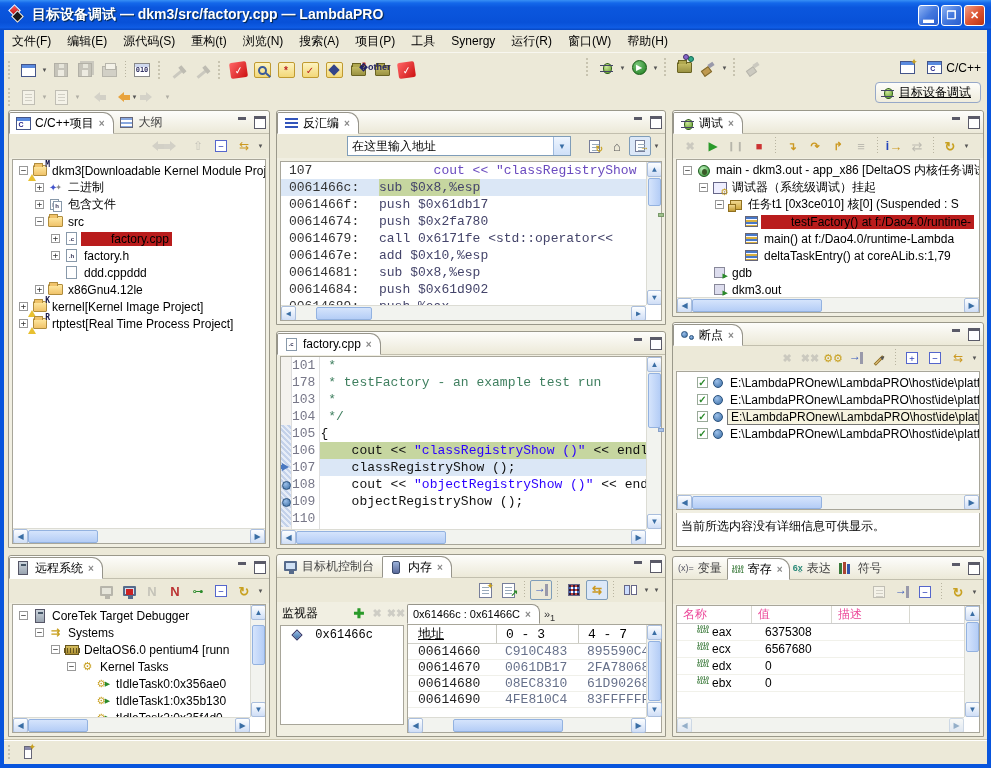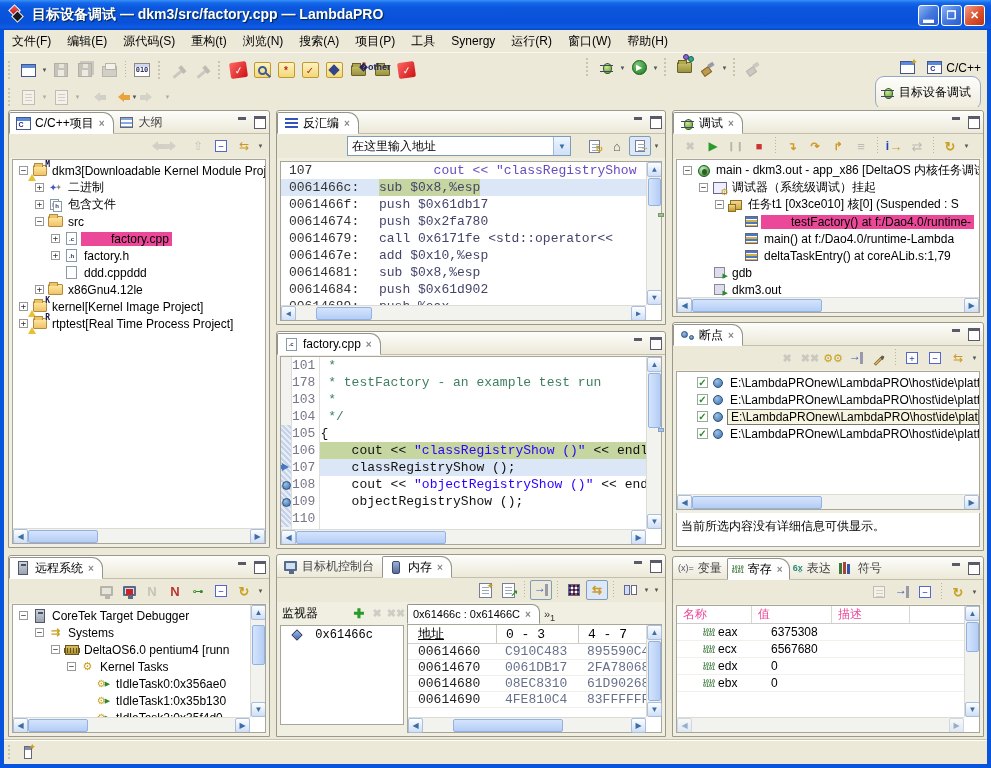--- a/index.html
+++ b/index.html
@@ -27,21 +27,21 @@
 .tb-row { position:absolute; left:0; width:100%; height:27px; display:flex; align-items:flex-end; }
 .tb-row1 { top:1px; } .tb-row2 { top:28px; }
 .tbsep { width:9px; height:22px; position:relative; }
 .tbsep:before { content:""; position:absolute; left:4px; top:2px; bottom:2px; width:1px;
   background:repeating-linear-gradient(180deg,#b8b4a0 0 1px,transparent 1px 3px); }
 .tbi { width:24px; height:22px; display:flex; align-items:center; justify-content:center; font-size:13px; position:relative; flex:none;}
 .dd { width:9px; height:22px; font-size:6px; color:#555; display:flex; align-items:center; justify-content:center; flex:none;}
 .gray { filter:grayscale(1) opacity(.4); }
 .persp { position:absolute; right:6px; top:2px; width:190px; height:50px; }
 .persp-row { display:flex; align-items:center; font-size:12px; height:25px; }
-.persp-btn { display:flex; align-items:center; border:1px solid #96a8c8; border-radius:9px; background:linear-gradient(180deg,#fdfdfa,#efecdc); padding:1px 9px 1px 5px; height:34px; }
+.persp-btn { display:flex; align-items:center; border:1px solid #96a8c8; border-radius:4px; background:linear-gradient(180deg,#fdfdfa,#efecdc); padding:1px 9px 1px 5px; height:21px;text-decoration:underline; }
 .main { position:absolute; left:4px; top:107px; width:983px; height:633px; background:#ece9d8; }
 .statusbar { position:absolute; left:4px; top:740px; width:983px; height:24px; background:#ece9d8; border-top:1px solid #fff; box-shadow:0 -1px 0 #c9c4ae; }
 
 
 .px { position:relative; display:inline-block; }
 .px-page { width:13px; height:15px; background:#fff; border:1px solid #777e9a; }
 .px-page:after { content:""; position:absolute; left:2px; top:3px; width:7px; height:7px;
   background:repeating-linear-gradient(180deg,#9ab 0 1px,transparent 1px 3px); }
 .px-floppy { width:14px; height:14px; background:#7a8cc0; border:1px solid #4a5a8a; }
 .px-floppy:after { content:""; position:absolute; left:3px; top:6px; width:6px; height:6px; background:#eee; }
@@ -125,21 +125,21 @@
 .sbtn { width:15px; height:15px; background:linear-gradient(180deg,#fdfeff,#cfdef6); border:1px solid #aabedd; border-radius:2px;
   color:#3a6ea5; font-size:8px; display:flex; align-items:center; justify-content:center; flex:none;}
 .sb-thumb-v { position:absolute; left:1px; width:13px; background:linear-gradient(90deg,#d5e4fc,#b4cdf6); border:1px solid #93b2e0; border-radius:2px; }
 .sb-thumb-h { position:relative; height:13px; margin-top:1px; background:linear-gradient(180deg,#d5e4fc,#b4cdf6); border:1px solid #93b2e0; border-radius:2px; }
 .sb-track-h { flex:1; position:relative; }
 
 
 .tree { font-size:12px; color:#000; padding-top:2px; }
 .trow { height:17px; display:flex; align-items:center; white-space:nowrap; }
 .trow .lbl { padding:0 3px; }
-.trow.sel .lbl { background:#ec4899;padding-left:30px; }
+.trow.sel .lbl { background:#b91c1c;padding-left:30px; }
 .exp { width:13px; display:flex; align-items:center; justify-content:center; flex:none;}
 .expbox { width:9px; height:9px; border:1px solid #999; background:#fff; font-size:9px; line-height:7px; text-align:center; color:#333; font-family:"DejaVu Sans Mono",monospace; }
 .ico { width:19px; height:16px; position:relative; flex:none; display:flex; align-items:center; justify-content:center; }
 
 .i-file { width:11px; height:13px; background:#fff; border:1px solid #8899aa; position:relative; font-size:6px; font-weight:bold; color:#335; display:flex; align-items:center; justify-content:center;}
 .badge { position:absolute; font-size:8px; font-weight:bold; color:#114; top:-3px; right:-1px; font-family:"DejaVu Sans Mono",monospace; text-shadow:0 0 2px #fff; }
 .warnb { position:absolute; left:-2px; bottom:-2px; width:0; height:0; border-left:4px solid transparent; border-right:4px solid transparent; border-bottom:7px solid #e8c030; }
 .i-folder { width:15px; height:11px; background:linear-gradient(180deg,#ffe9a2,#f0c36a); border:1px solid #b08c3c; border-radius:1px; position:relative; }
 .i-folder:before { content:""; position:absolute; left:0; top:-3px; width:7px; height:3px; background:#f0c36a; border:1px solid #b08c3c; border-bottom:none; border-radius:1px 1px 0 0; }
 .i-diamond { width:8px; height:8px; background:linear-gradient(135deg,#9ac0ea,#3b6ea5); transform:rotate(45deg); border:1px solid #336; }
@@ -180,21 +180,21 @@
 .mrow { display:flex; height:16px; align-items:center; border-bottom:1px solid #f0f0ea; }
 .mrow .mcol { color:#66708a; border-left:1px solid #ececе4; height:100%; display:flex; align-items:center;}
 .mrow .mcol-a { color:#222; }
 
 
 .rtable { font-size:12px; }
 .rhdr { display:flex; height:18px; border-bottom:1px solid #ccc; background:#fff; align-items:center; color:#ec4899;}
 .rhdr span { border-right:1px solid #d8d8d0; height:100%; display:flex; align-items:center; padding-left:6px; }
 .rc1 { width:75px; } .rc2 { width:80px; } .rc3 { width:78px; } .rc4 { flex:1; border-right:none!important; }
 .rrow { display:flex; height:17px; align-items:center; border-bottom:1px solid #f1f1ea; }
-.rrow .name { display:flex; align-items:center; gap:3px; padding-left:20px; width:88px; flex:none;margin-left:6px;}
+.rrow .name { display:flex; align-items:flex-start; gap:3px; padding-left:20px; width:88px; flex:none;}
 .i-1010 { font-size:5px; line-height:4px; color:#3a7a3a; font-family:"DejaVu Sans Mono",monospace; font-weight:bold; }
 
 .dots { width:8px; height:20px; flex:none; background:repeating-linear-gradient(180deg,#c8c4b0 0 2px,transparent 2px 4px); background-size:2px 100%; background-repeat:no-repeat; background-position:2px 0; margin:0 2px;}
 .plus-g { color:#2a9a2a; font-weight:bold; font-size:13px; }
 .xgray { color:#999; font-weight:bold; font-size:11px; }
 </style>
 </head>
 <body>
 
 <div class="app">

